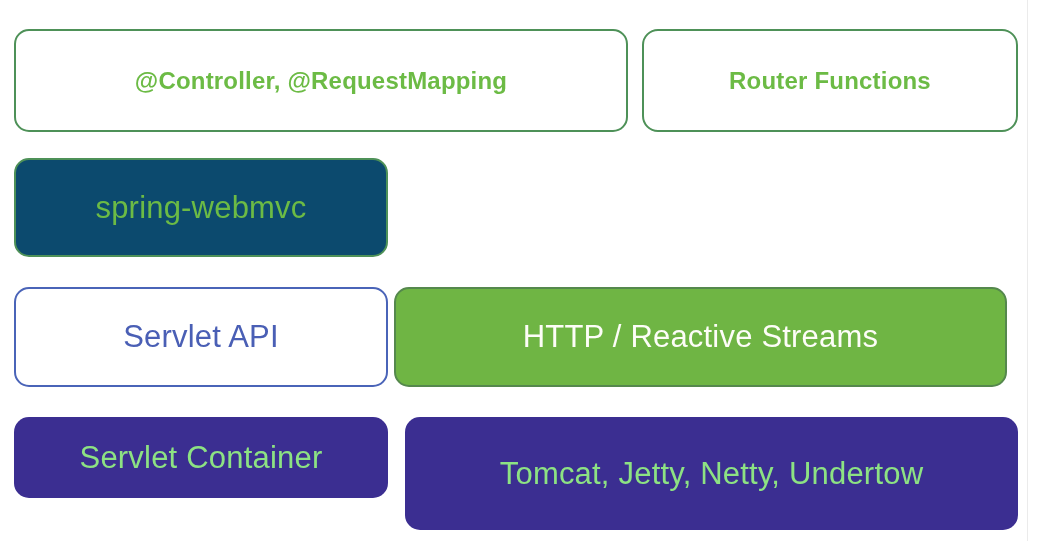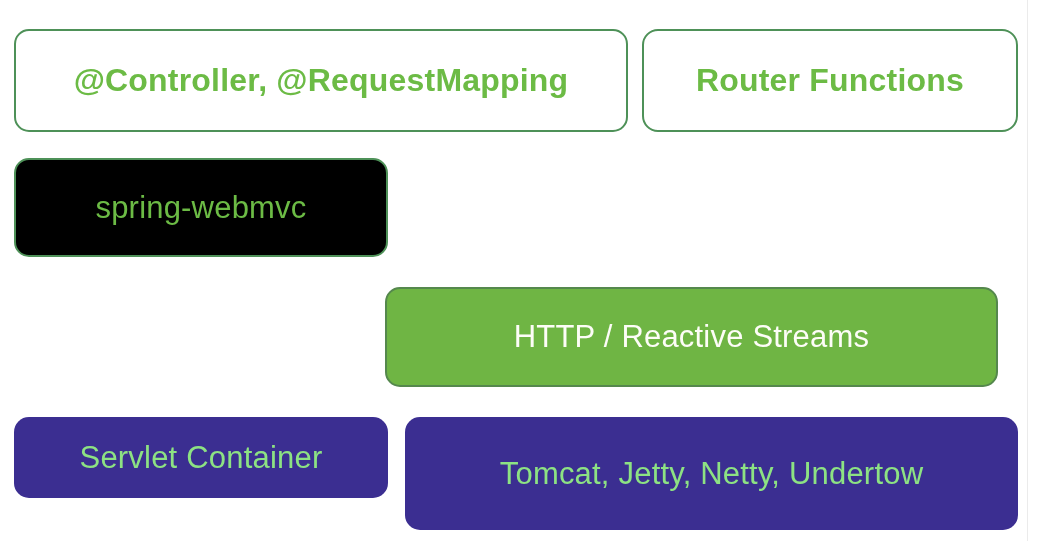--- a/index.html
+++ b/index.html
@@ -21,30 +21,30 @@
     border-radius: 15px;
     display: flex;
     align-items: center;
     justify-content: center;
     font-size: 31px;
     letter-spacing: 0.2px;
     white-space: nowrap;
   }
   
   .v-outline-green {
-    background: #000000;
+    background: #0c4a6e;
     border: 2px solid var(--green-border, #4e9158);
     color: var(--green-text, #6cbb45);
   }
   .v-outline-green-bold {
     background: #ffffff;
     border: 2px solid var(--green-border, #4e9158);
     color: var(--green-text, #6cbb45);
     font-weight: 700;
-    font-size: 32px;
+    font-size: 24px;
   }
   .v-outline-blue {
     background: #ffffff;
     border: 2px solid var(--blue-border, #4a64b8);
     color: var(--blue-text, #4a5fb5);
   }
   .v-fill-green {
     background: var(--green-fill, #6fb544);
     border: 2px solid var(--green-fill-border, #55884d);
     color: var(--white-text, #fdfdf7);
@@ -55,21 +55,21 @@
     color: var(--light-green-text, #8de283);
   }
   
   #box-annotated-controllers { left: 14px;  top: 29px;  width: 614px; height: 103px; }
   #box-router-functions      { left: 642px; top: 29px;  width: 376px; height: 103px; border-radius: 16px; }
   
   #box-spring-webmvc         { left: 14px;  top: 158px; width: 374px; height: 99px; }
   #box-spring-webflux        { left: 405px; top: 158px; width: 613px; height: 99px; }
   
   #box-servlet-api           { left: 14px;  top: 287px; width: 374px; height: 100px; }
-  #box-http-reactive-streams { left: 385px; top: 287px; width: 613px; height: 100px; }
+  #box-http-reactive-streams { left: 394px; top: 287px; width: 613px; height: 100px; }
   
   #box-servlet-container     { left: 14px;  top: 417px; width: 374px; height: 81px; }
   #box-tomcat-jetty          { left: 405px; top: 417px; width: 613px; height: 113px; text-align: right; }
 
   .edge-line {
     position: absolute;
     left: 1027px;
     top: 0;
     width: 1px;
     height: 541px;
@@ -87,20 +87,23 @@
 
   <div class="box v-outline-green-bold" id="box-router-functions">
     <span>Router Functions</span>
   </div>
 
   <div class="box v-outline-green" id="box-spring-webmvc">
     <span>spring-webmvc</span>
   </div>
 
 
+  <div class="box v-outline-blue" id="box-servlet-api">
+    <span>Servlet API</span>
+  </div>
 
   <div class="box v-fill-green" id="box-http-reactive-streams">
     <span>HTTP / Reactive Streams</span>
   </div>
 
   <div class="box v-fill-purple" id="box-servlet-container">
     <span>Servlet Container</span>
   </div>
 
   <div class="box v-fill-purple" id="box-tomcat-jetty">

